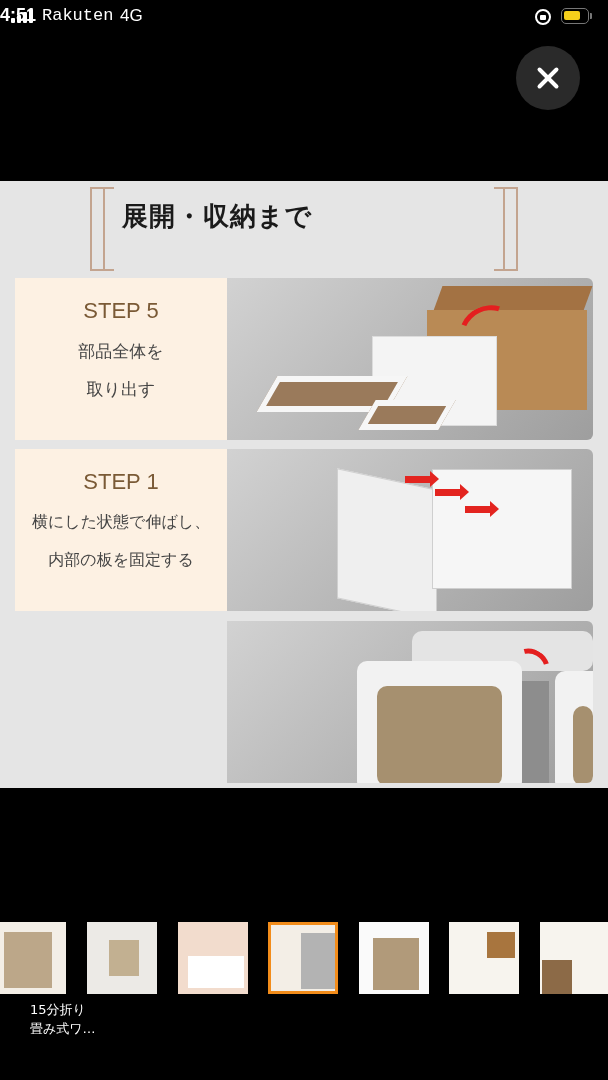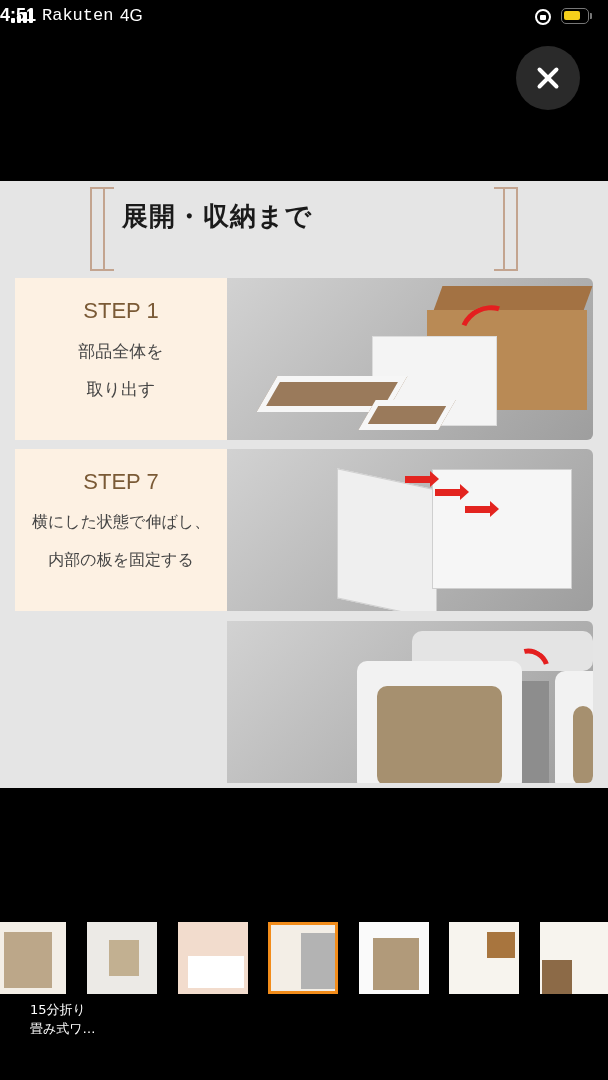--- a/index.html
+++ b/index.html
@@ -95,37 +95,37 @@
   <div class="heading-box">
     <div class="bracket left"></div>
     <div class="bracket-line left"></div>
     <div class="bracket right"></div>
     <div class="bracket-line right"></div>
     <div class="heading-line1">展開・収納まで</div>
   </div>
 
   <div class="step" style="top:97px">
     <div class="step-text">
-      <span class="step-title">STEP 1</span>
+      <span class="step-title">STEP 5</span>
       <span class="step-desc">部品全体を</span>
       <span class="step-desc" style="margin-top:0">取り出す</span>
     </div>
     <div class="step-photo">
       <div class="box-top" style="left:210px;top:8px;width:150px;height:30px"></div>
       <div class="box" style="left:200px;top:32px;width:160px;height:100px"></div>
       <div class="white-stack" style="left:145px;top:58px;width:125px;height:90px"></div>
       <div class="tray" style="left:40px;top:98px;width:130px;height:36px"></div>
       <div class="tray" style="left:140px;top:122px;width:80px;height:30px"></div>
       <div class="red-arrow" style="left:232px;top:28px;width:58px;height:50px;transform:rotate(-25deg)"></div>
     </div>
   </div>
 
   <div class="step" style="top:268px">
     <div class="step-text">
-      <span class="step-title">STEP 7</span>
+      <span class="step-title">STEP 1</span>
       <span class="step-desc" style="font-size:16px">横にした状態で伸ばし、</span>
       <span class="step-desc" style="margin-top:0;font-size:16px">内部の板を固定する</span>
     </div>
     <div class="step-photo">
       <div class="panel" style="left:110px;top:30px;width:100px;height:130px;transform:skewY(12deg)"></div>
       <div class="panel" style="left:205px;top:20px;width:140px;height:120px;background:#f6f6f6"></div>
       <div class="arrow-r" style="left:178px;top:27px;width:26px"></div>
       <div class="arrow-r" style="left:208px;top:40px;width:26px"></div>
       <div class="arrow-r" style="left:238px;top:57px;width:26px"></div>
     </div>

